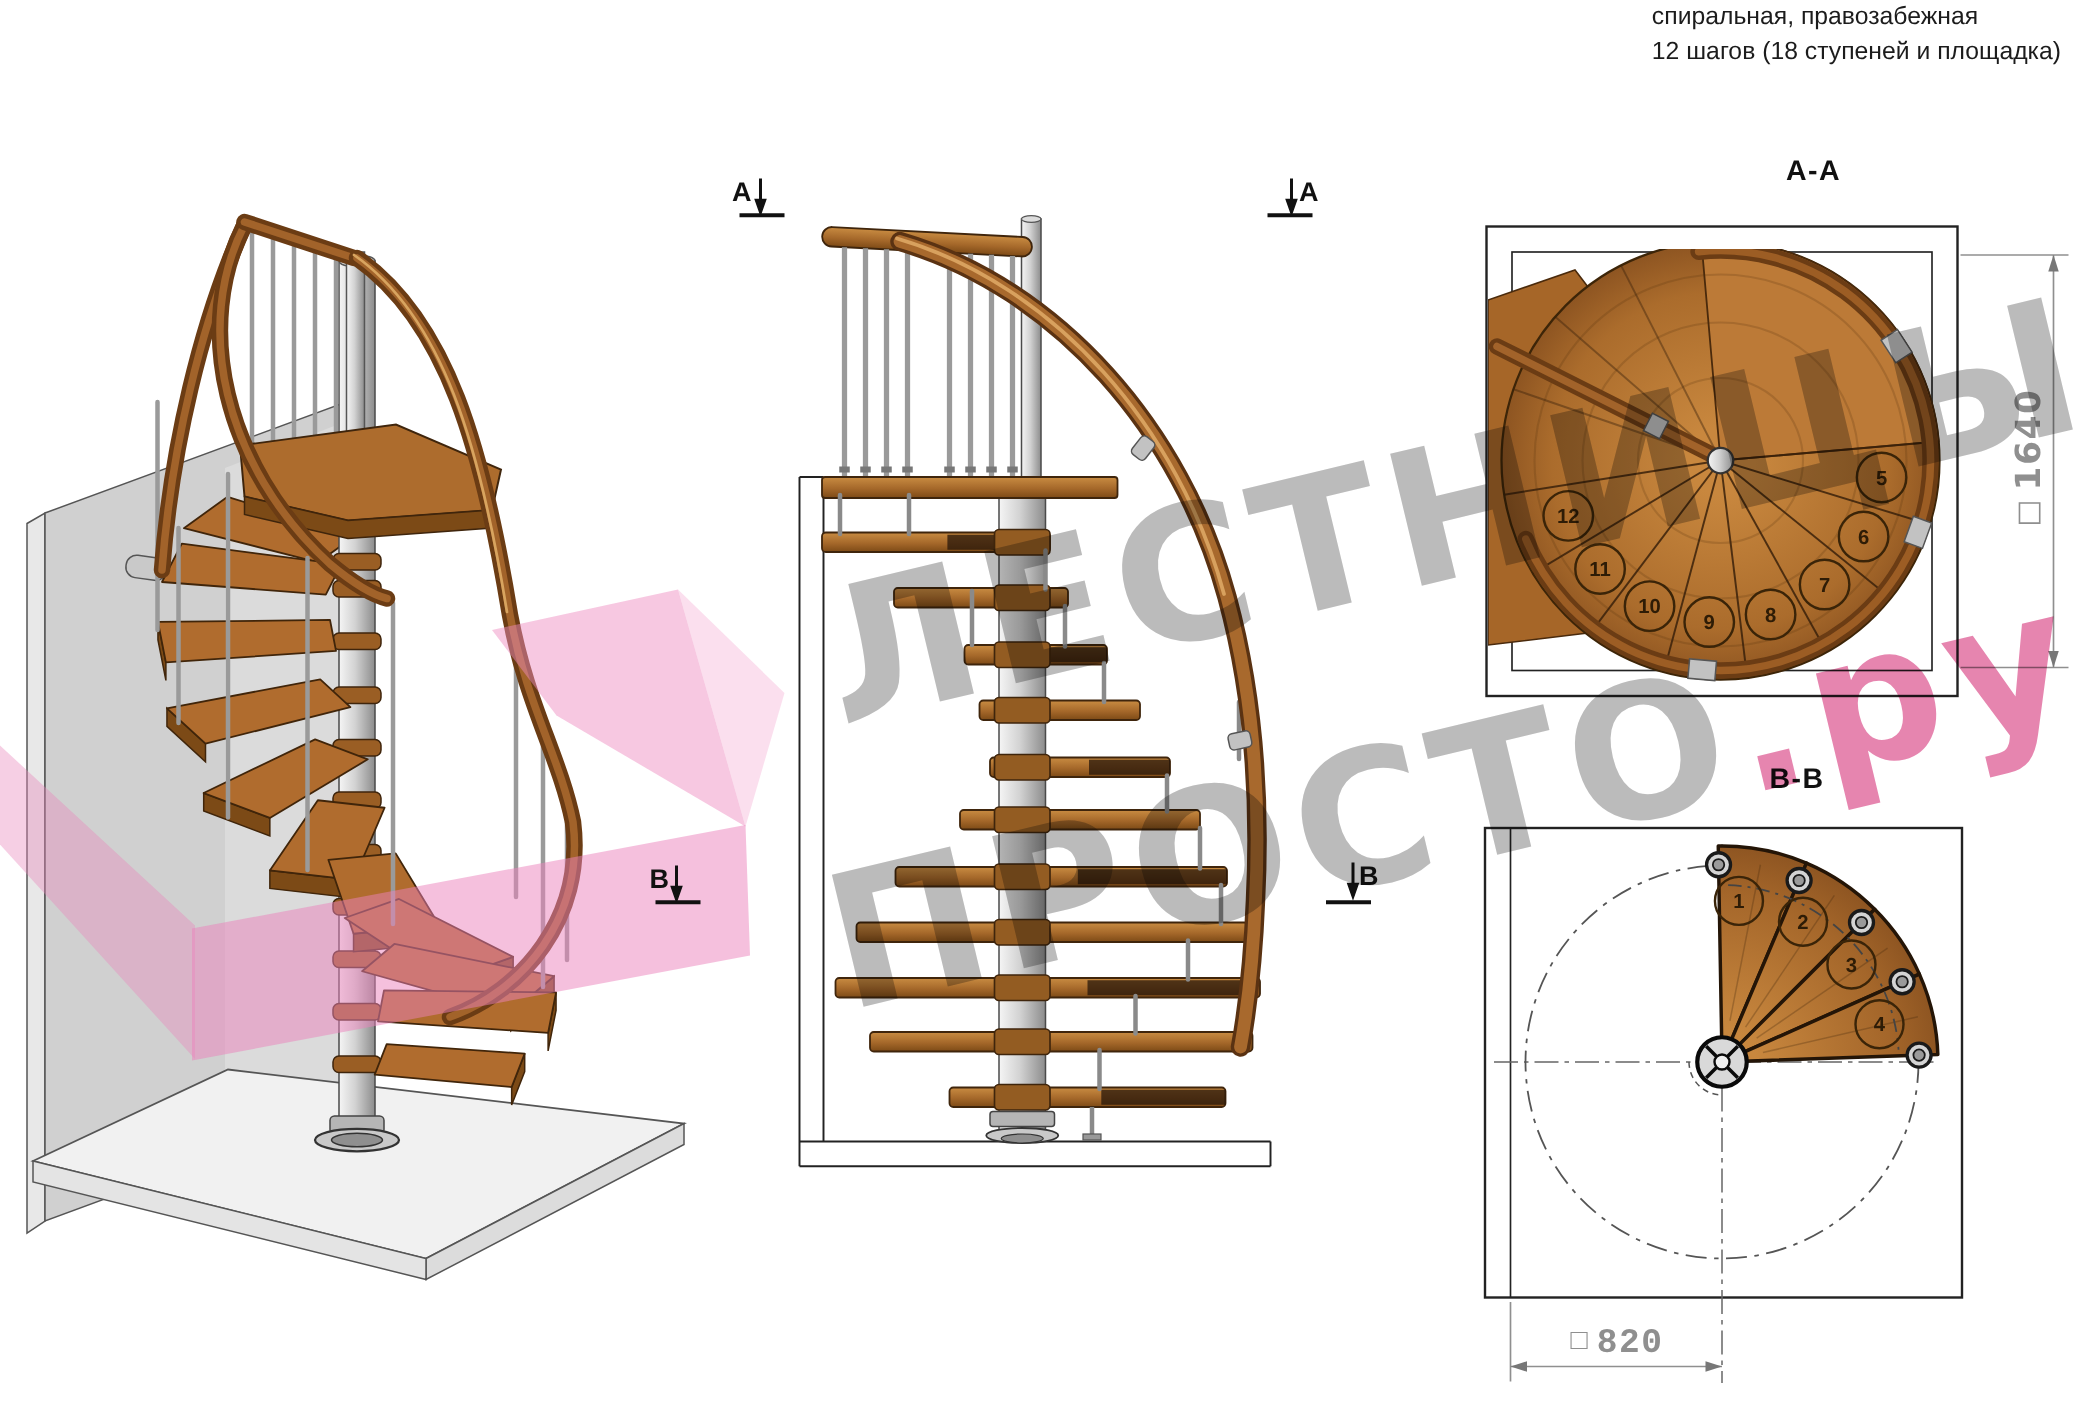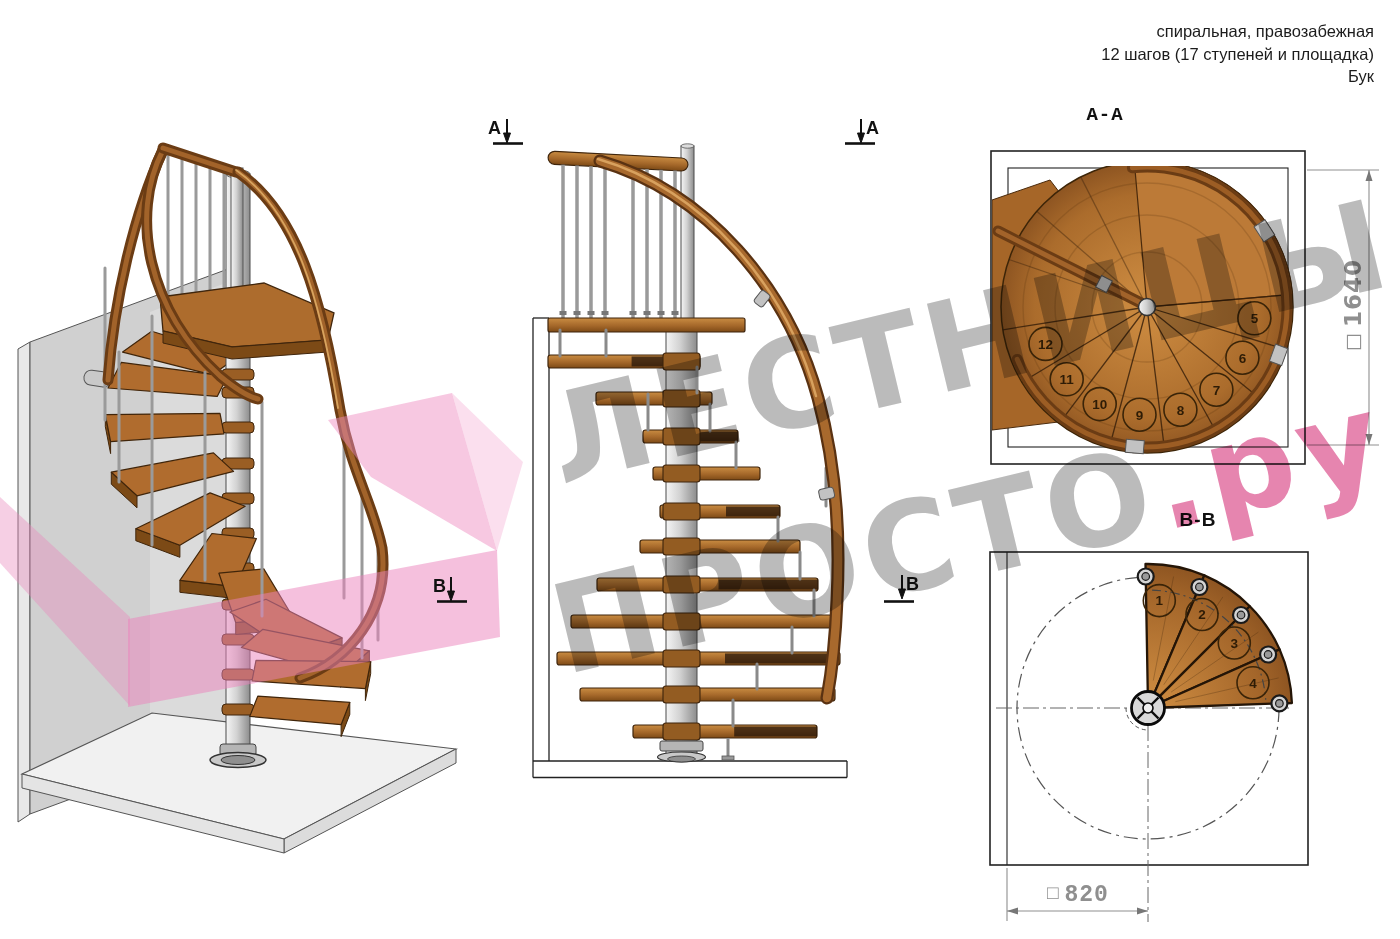--- a/index.html
+++ b/index.html
@@ -1,23 +1,23 @@
 <!DOCTYPE html>
 <html style="--wood: #a9682c; --wood-dark: #6f3f12; --wood-light: #c8883f; --metal: #c9c9c9; --wall: #d0d0d0; --floor: #f1f1f1; --pink-plane: #ee8cc0; --watermark-gray: rgba(138,138,138,0.58); --watermark-pink: rgba(214,58,126,0.62); --dimension-gray: #8f8f8f; --line: #222222;"><head>
 <meta charset="utf-8">
 <style>
   html,body{margin:0;padding:0;background:#fff;}
   #stage{position:relative;width:1400px;height:939px;background:#fff;overflow:hidden;
          font-family:"Liberation Sans",sans-serif;}
   #scene{position:absolute;left:0;top:0;}
-  .hdr{position:absolute;right:26px;top:20px;text-align:right;font-size:16.5px;
+  .hdr{position:absolute;right:26px;top:0;text-align:left;font-size:16.5px;
        line-height:22.5px;color:#1c1c1c;white-space:nowrap;}
   .view-title{position:absolute;width:90px;text-align:center;font-size:19px;font-weight:bold;
        color:#111;letter-spacing:1px;}
-  #title-aa{left:1060px;top:104px;font-family:Liberation Mono, monospace;}
+  #title-aa{left:1164px;top:104px;}
   #title-bb{left:1153px;top:509px;}
   .dim{position:absolute;font-family:"DejaVu Sans",sans-serif;font-weight:bold;font-size:23px;
        color:var(--dimension-gray,#8f8f8f);text-align:center;white-space:nowrap;letter-spacing:1px;}
   .dim .sq{font-size:19px;position:relative;top:-2px;margin-right:5px;}
   #dim-aa{left:1287px;top:292px;width:132px;transform:rotate(-90deg);}
   #dim-bb{left:1014px;top:882px;width:128px;font-family:Liberation Mono, monospace;}
   .watermark{position:absolute;left:522px;top:262px;width:810px;transform:rotate(-13.5deg);
        transform-origin:50% 50%;mix-blend-mode:multiply;pointer-events:none;
        font-family:"DejaVu Sans",sans-serif;font-weight:bold;font-size:124px;line-height:186px;
        letter-spacing:6px;white-space:nowrap;color:var(--watermark-gray,rgba(145,145,145,.6));}
@@ -404,22 +404,21 @@
       <line x1="1007" y1="868" x2="1007" y2="921"></line>
       <line x1="1007" y1="911" x2="1148" y2="911"></line>
       <polygon points="1007,911 1018,907.5 1018,914.5" fill="#777" stroke="none"></polygon>
       <polygon points="1148,911 1137,907.5 1137,914.5" fill="#777" stroke="none"></polygon>
     </g>
   </g>
 </svg>
 
 <div class="hdr">
   <div>спиральная, правозабежная</div>
-  <div>12 шагов (17 ступеней и площадка)</div>
-  <div>Бук</div>
+  <div>12 шагов (18 ступеней и площадка)</div>
 </div>
 
 <div class="view-title" id="title-aa">А-А</div>
 <div class="view-title" id="title-bb">В-В</div>
 
 <div class="dim" id="dim-aa"><span class="sq">□</span><span>1640</span></div>
 <div class="dim" id="dim-bb"><span class="sq">□</span><span>820</span></div>
 
 <div class="watermark">
   <div class="l1">ЛЕСТНИЦЫ</div>

